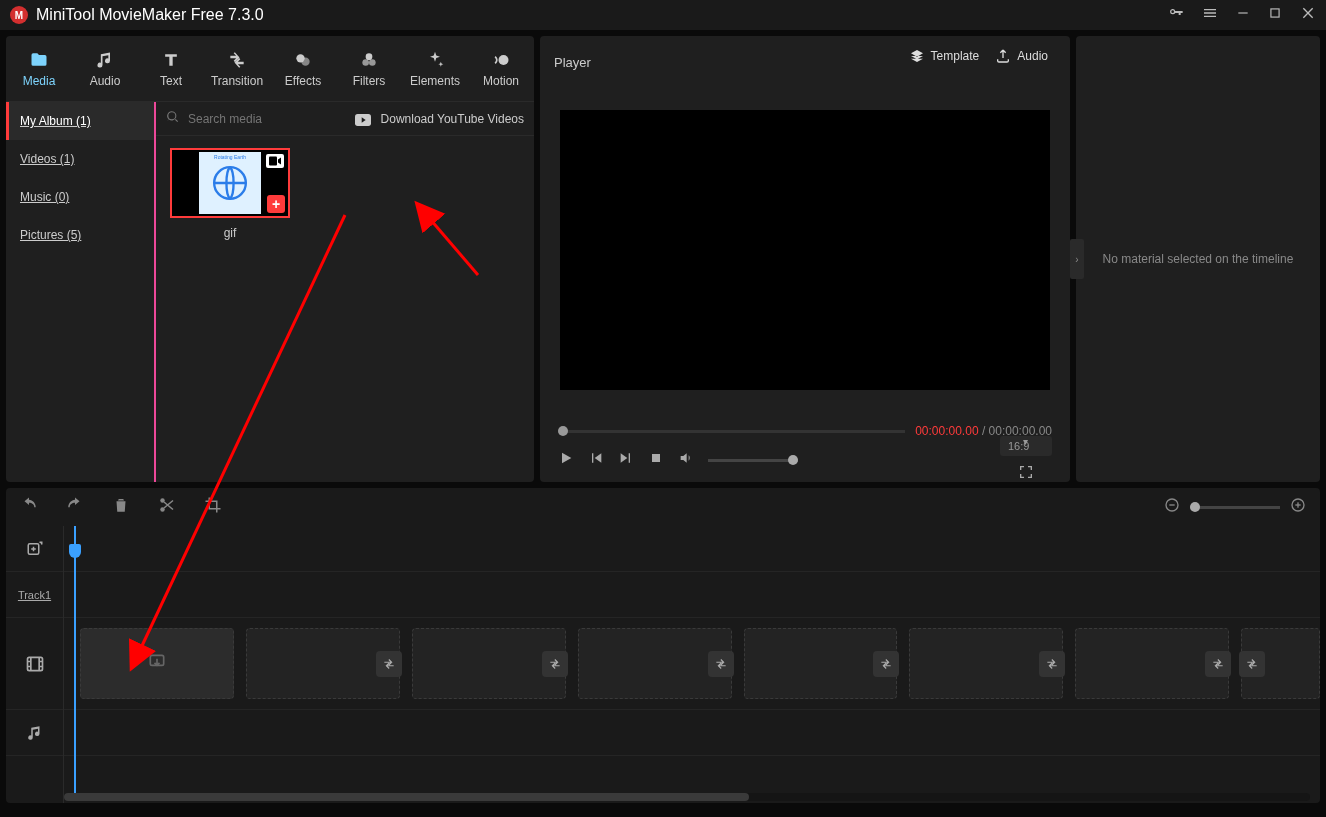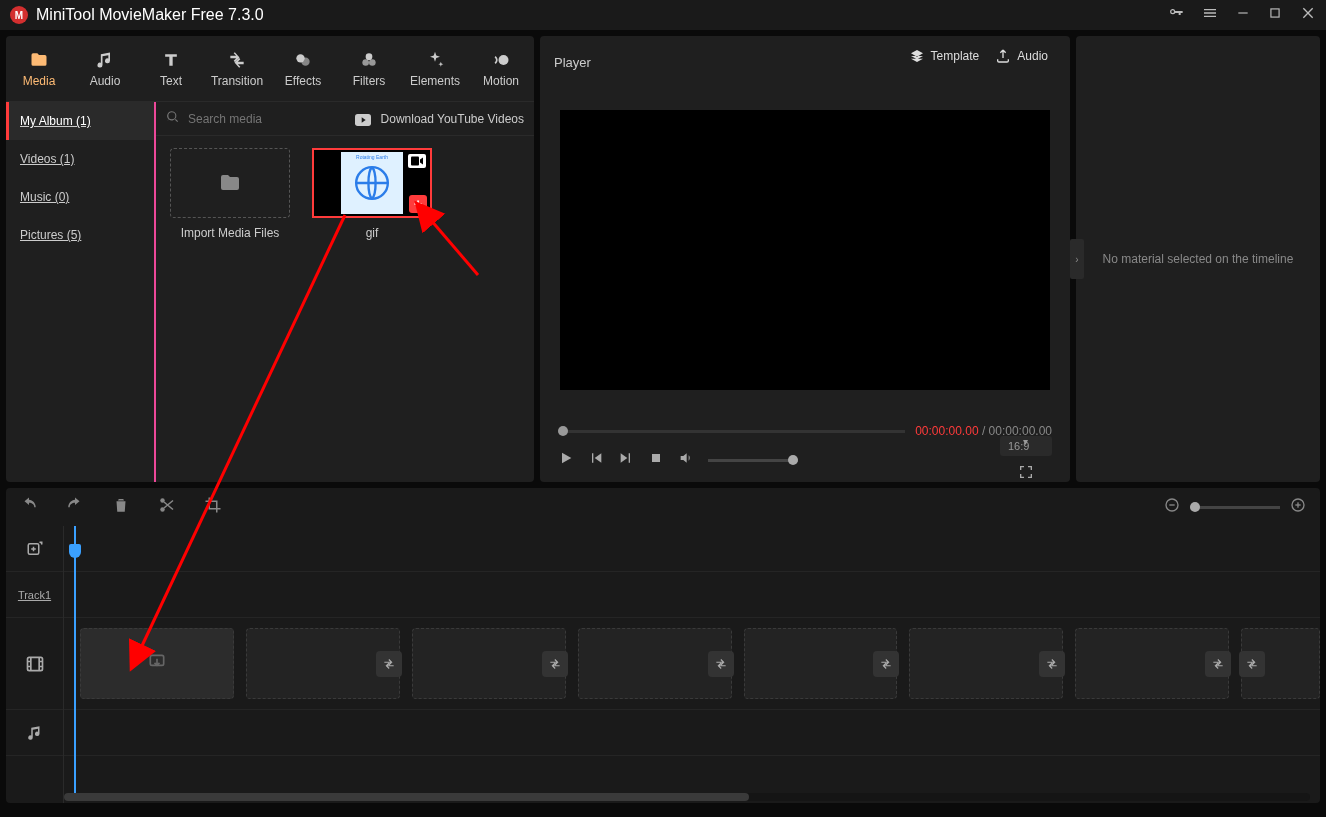--- a/index.html
+++ b/index.html
@@ -17,21 +17,21 @@
 .top-area { display: flex; height: 458px; padding: 6px; gap: 6px; }
 .left-panel { width: 534px; background: #1f1f1f; display: flex; flex-direction: column; border-radius: 4px; }
 .player-panel { flex: 1; background: #1f1f1f; border-radius: 4px; display: flex; flex-direction: column; }
 .right-panel { width: 260px; background: #1f1f1f; border-radius: 4px; display: flex; align-items: center; justify-content: center; position: relative; }
 .right-panel .collapse-tab { position: absolute; left: -6px; top: 50%; transform: translateY(-50%); width: 14px; height: 40px; background: #2a2a2a; border-radius: 2px; display:flex; align-items:center; justify-content:center; color:#888; font-size:10px;}
 .right-panel .msg { color: #888; font-size: 12px; text-align: center; padding: 0 10px; }
 
 
 .tabs { display: flex; height: 66px; border-bottom: 1px solid #2a2a2a; }
 .tab { flex: 0 0 auto; width: 66px; display: flex; flex-direction: column; align-items: center; justify-content: center; gap: 4px; cursor: pointer; color: #ccc; font-size: 12px; }
-.tab.active { color: #fdba74; }
+.tab.active { color: #7dd3fc; }
 .tab svg { width: 20px; height: 20px; fill: currentColor; }
 
 
 .media-body { display: flex; flex: 1; }
 .sidebar { width: 150px; border-right: 2px solid #ec4899; text-decoration: underline; }
 .sidebar .item { padding: 12px 14px; font-size: 12px; color: #ccc; cursor: pointer; }
 .sidebar .item.active { background: #2a2a2a; border-left: 3px solid #ff3b3b; padding-left: 11px; color: #fff; }
 .media-main { flex: 1; display: flex; flex-direction: column; }
 .search-row { height: 34px; display: flex; align-items: center; padding: 0 10px; gap: 8px; border-bottom: 1px solid #2a2a2a; }
 .search-row .search-icon { color: #777; }
@@ -206,28 +206,20 @@
           <input placeholder="Search media" style="">
           <div class="dl-link">
             <svg width="16" height="12" viewBox="0 0 24 18" fill="currentColor">
                 <rect width="24" height="18" rx="4"></rect>
                 <path d="M10 5v8l6-4z" fill="#1a1a1a"></path>
               </svg>
             <span>Download YouTube Videos</span>
           </div>
         </div>
         <div class="media-grid">
-          <div class="media-item">
-            <div class="import-box">
-              <svg width="24" height="24" viewBox="0 0 24 24" fill="currentColor">
-                  <path d="M3 6a2 2 0 0 1 2-2h5l2 2h7a2 2 0 0 1 2 2v9a2 2 0 0 1-2 2H5a2 2 0 0 1-2-2V6z"></path>
-                </svg>
-            </div>
-            <div class="lbl">Import Media Files</div>
-          </div>
           <div class="media-item">
             <div class="media-thumb">
               <div class="inner">
                 <div class="tinytext">Rotating Earth</div>
                 <svg width="38" height="38" viewBox="0 0 24 24" fill="none" stroke="#2b7de9" stroke-width="1.5">
                     <circle cx="12" cy="12" r="10"></circle>
                     <path d="M2 12h20M12 2c3 3 3 17 0 20M12 2c-3 3-3 17 0 20"></path>
                   </svg>
               </div>
               <div class="badge">

